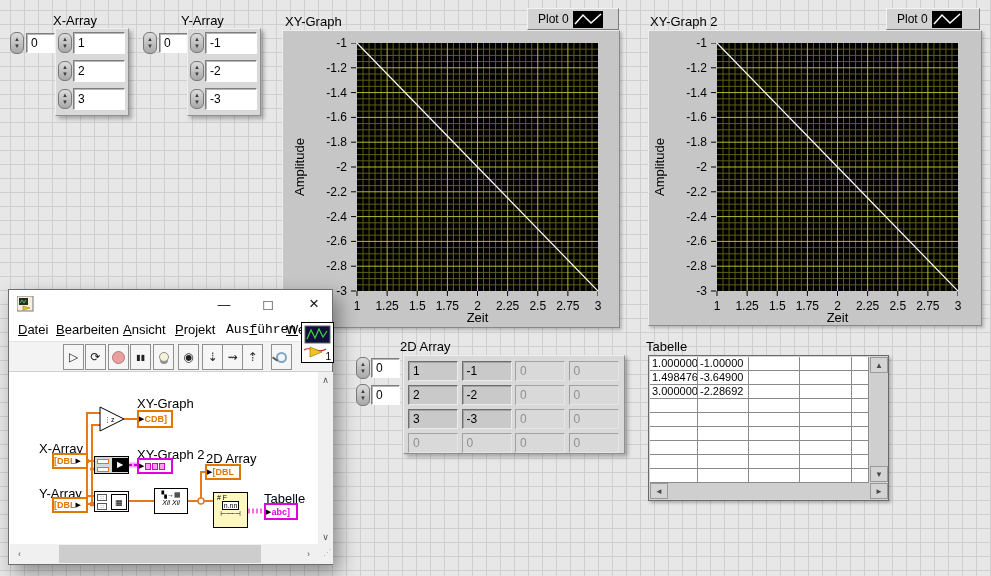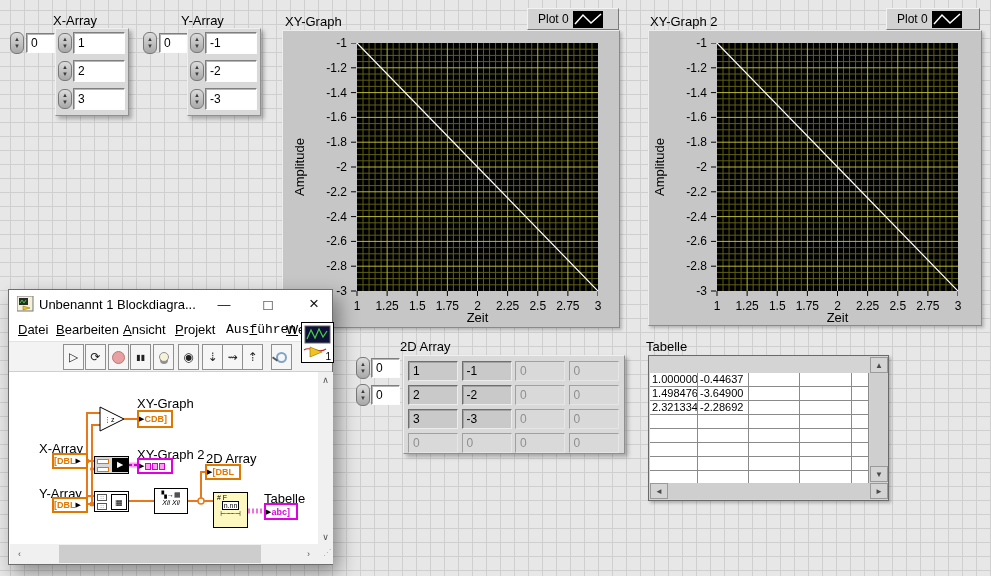--- a/index.html
+++ b/index.html
@@ -484,32 +484,32 @@
     <div class="cell2d dim" style="left: 111px; top: 53px;">0</div>
     <div class="cell2d dim" style="left: 164.5px; top: 53px;">0</div>
     <div class="cell2d dim" style="left: 4px; top: 77px;">0</div>
     <div class="cell2d dim" style="left: 57.5px; top: 77px;">0</div>
     <div class="cell2d dim" style="left: 111px; top: 77px;">0</div>
     <div class="cell2d dim" style="left: 164.5px; top: 77px;">0</div>
   </div>
 
 <div class="fp-label" style="left:646px; top:339px;">Tabelle</div>
 <div class="tbl-outer" id="tblouter" style="left:648px; top:355px; width:241px; height:146px;">
-  <div id="tblgrid" class="abs" style="left:0; top:16px; width:221px; height:152px;">
+  <div id="tblgrid" class="abs" style="left:0; top:0; width:221px; height:152px;">
       <div class="tbl-cell" style="left: 1px; top: 1px; width: 48px; height: 14px;">1.000000</div>
-      <div class="tbl-cell" style="left: 49px; top: 1px; width: 51px; height: 14px;">-0.44637</div>
+      <div class="tbl-cell" style="left: 49px; top: 1px; width: 51px; height: 14px;">-1.00000</div>
       <div class="tbl-cell" style="left: 100px; top: 1px; width: 51px; height: 14px;"></div>
       <div class="tbl-cell" style="left: 151px; top: 1px; width: 52px; height: 14px;"></div>
       <div class="tbl-cell" style="left: 203px; top: 1px; width: 17px; height: 14px;"></div>
       <div class="tbl-cell" style="left: 1px; top: 15px; width: 48px; height: 14px;">1.498476</div>
       <div class="tbl-cell" style="left: 49px; top: 15px; width: 51px; height: 14px;">-3.64900</div>
       <div class="tbl-cell" style="left: 100px; top: 15px; width: 51px; height: 14px;"></div>
       <div class="tbl-cell" style="left: 151px; top: 15px; width: 52px; height: 14px;"></div>
       <div class="tbl-cell" style="left: 203px; top: 15px; width: 17px; height: 14px;"></div>
-      <div class="tbl-cell" style="left: 1px; top: 29px; width: 48px; height: 14px;">2.321334</div>
+      <div class="tbl-cell" style="left: 1px; top: 29px; width: 48px; height: 14px;">3.000000</div>
       <div class="tbl-cell" style="left: 49px; top: 29px; width: 51px; height: 14px;">-2.28692</div>
       <div class="tbl-cell" style="left: 100px; top: 29px; width: 51px; height: 14px;"></div>
       <div class="tbl-cell" style="left: 151px; top: 29px; width: 52px; height: 14px;"></div>
       <div class="tbl-cell" style="left: 203px; top: 29px; width: 17px; height: 14px;"></div>
       <div class="tbl-cell" style="left: 1px; top: 43px; width: 48px; height: 14px;"></div>
       <div class="tbl-cell" style="left: 49px; top: 43px; width: 51px; height: 14px;"></div>
       <div class="tbl-cell" style="left: 100px; top: 43px; width: 51px; height: 14px;"></div>
       <div class="tbl-cell" style="left: 151px; top: 43px; width: 52px; height: 14px;"></div>
       <div class="tbl-cell" style="left: 203px; top: 43px; width: 17px; height: 14px;"></div>
       <div class="tbl-cell" style="left: 1px; top: 57px; width: 48px; height: 14px;"></div>
@@ -551,21 +551,20 @@
 <div id="bd-window">
   <div class="titlebar">
     <span class="abs" style="left:8px; top:6px; width:17px; height:16px;">
       <svg width="17" height="16">
           <rect x="0" y="0" width="16" height="15" fill="#f4f0da" stroke="#777"></rect>
           <rect x="2" y="2" width="9" height="7" fill="#2a2a2a"></rect>
           <polyline points="3,7 5,4 7,7 9,4" stroke="#44c544" stroke-width="1" fill="none"></polyline>
           <polygon points="6,10 13,12 6,14" fill="#f2c21e" stroke="#8a6d00" stroke-width="0.5"></polygon>
         </svg>
     </span>
-    <span class="title">Unbenannt 1 Blockdiagra...</span>
     <div class="winbtn" style="left:196px;">—</div>
     <div class="winbtn" style="left:240px; font-size:15px;">□</div>
     <div class="winbtn" style="left:286px; font-size:17px;">×</div>
   </div>
   <div class="menubar" id="menubar">
       <div class="menu-item" style="left: 6px;"><span></span><u>D</u><span>atei</span></div>
       <div class="menu-item" style="left: 44px;"><span></span><u>B</u><span>earbeiten</span></div>
       <div class="menu-item" style="left: 111px;"><span></span><u>A</u><span>nsicht</span></div>
       <div class="menu-item" style="left: 163px;"><span></span><u>P</u><span>rojekt</span></div>
       <div class="menu-item" style="left: 214px; font-family: Liberation Mono, monospace;"><span>Aus</span><u>f</u><span>ühren</span></div>

